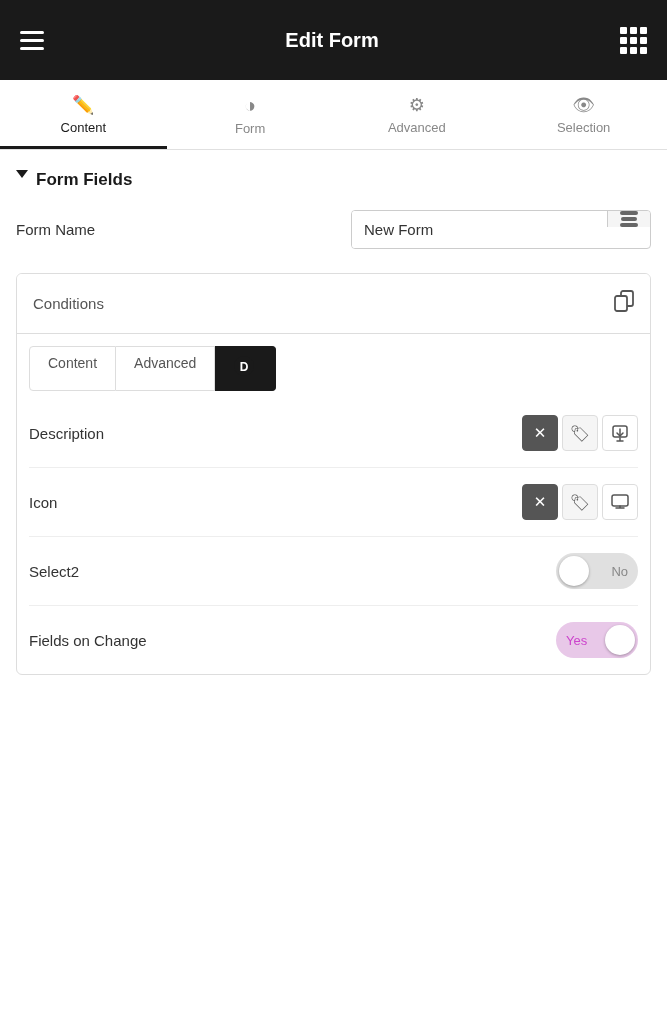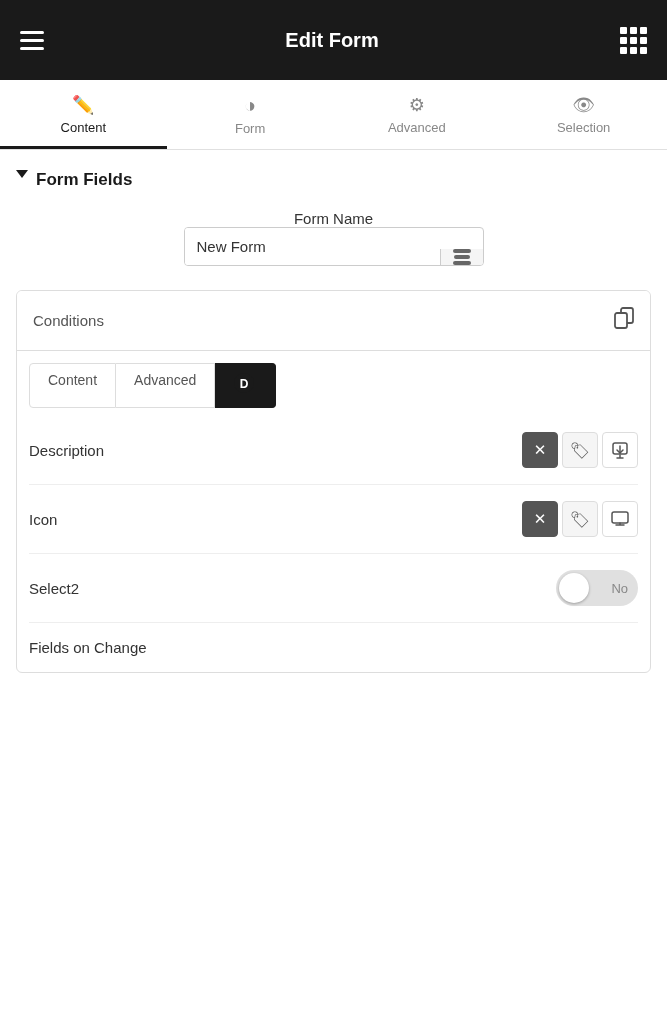--- a/index.html
+++ b/index.html
@@ -104,29 +104,28 @@
       border-right: 6px solid transparent;
       border-top: 8px solid #1a1a1a;
     }
 
     
     .form-row {
       display: flex;
       align-items: center;
       justify-content: space-between;
       margin-bottom: 24px;
-      flex-direction: column;
     }
     .form-row-label {
       font-size: 15px;
       color: #333;
     }
     .form-name-input-wrap {
       display: flex;
-      align-items: flex-end;
+      align-items: flex-start;
       border: 1px solid #ccc;
       border-radius: 4px;
       overflow: hidden;
       width: 300px;
     }
     .form-name-input {
       flex: 1;
       padding: 10px 12px;
       border: none;
       font-size: 15px;
@@ -435,18 +434,22 @@
       <div class="field-row">
         <span class="field-label">Select2</span>
         <div class="toggle-no-wrap" style="cursor:pointer;">
           <div class="toggle-knob"></div>
           <span class="toggle-no-label">No</span>
         </div>
       </div>
 
       <div class="field-row">
         <span class="field-label">Fields on Change</span>
+        <div class="toggle-no-wrap toggle-yes-active" style="cursor:pointer;justify-content:flex-end;">
+          <span class="toggle-yes-label">Yes</span>
+          <div class="toggle-knob toggle-yes-knob-right"></div>
+        </div>
       </div>
 
     </div>
   </div>
 
 </main>
 
 </body></html>

